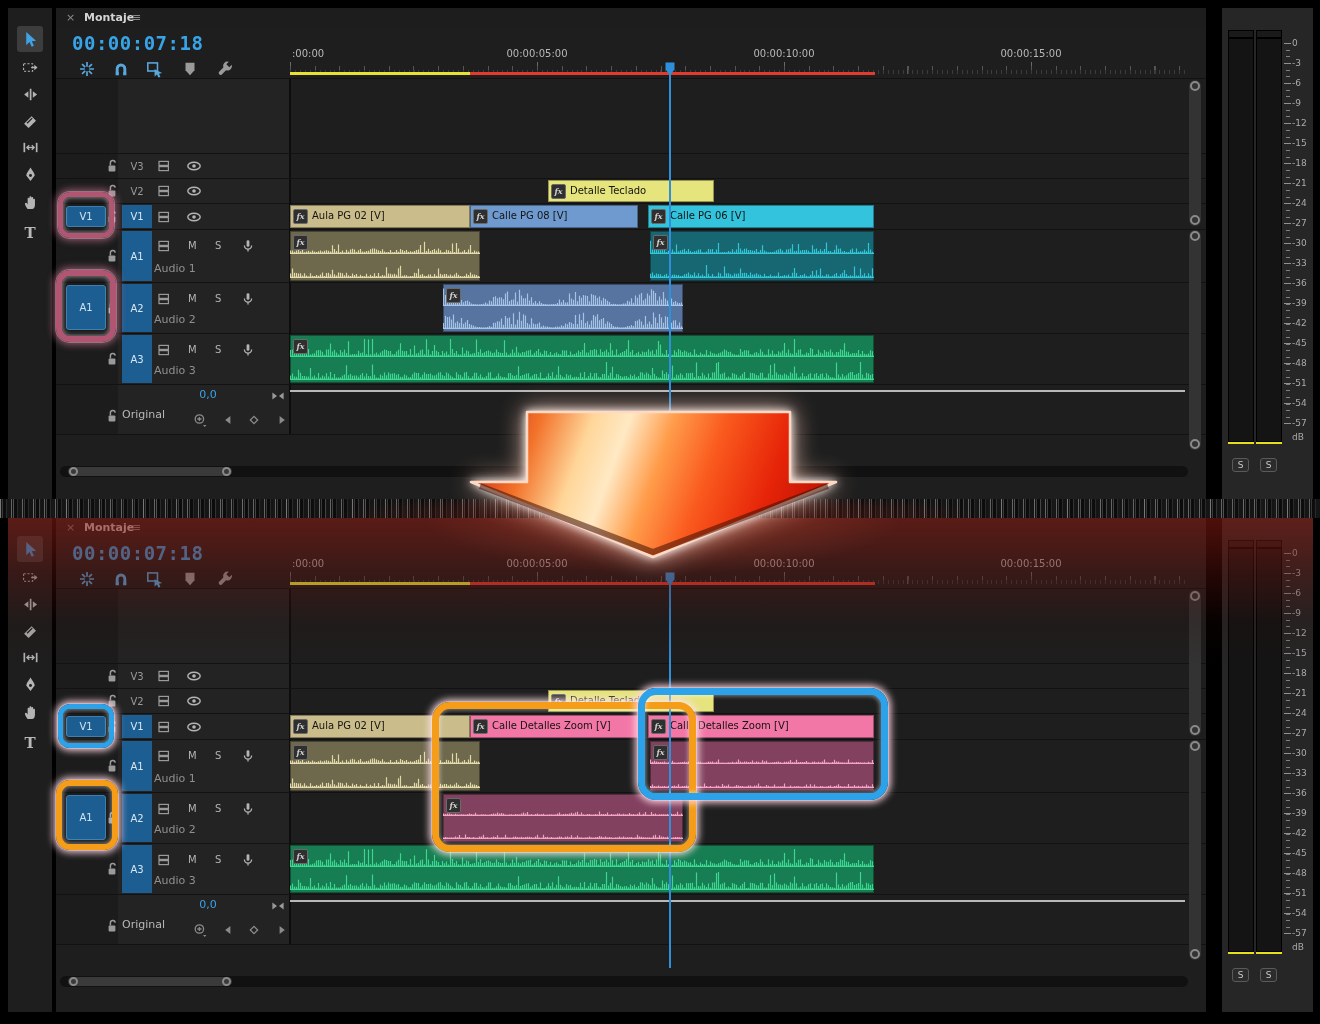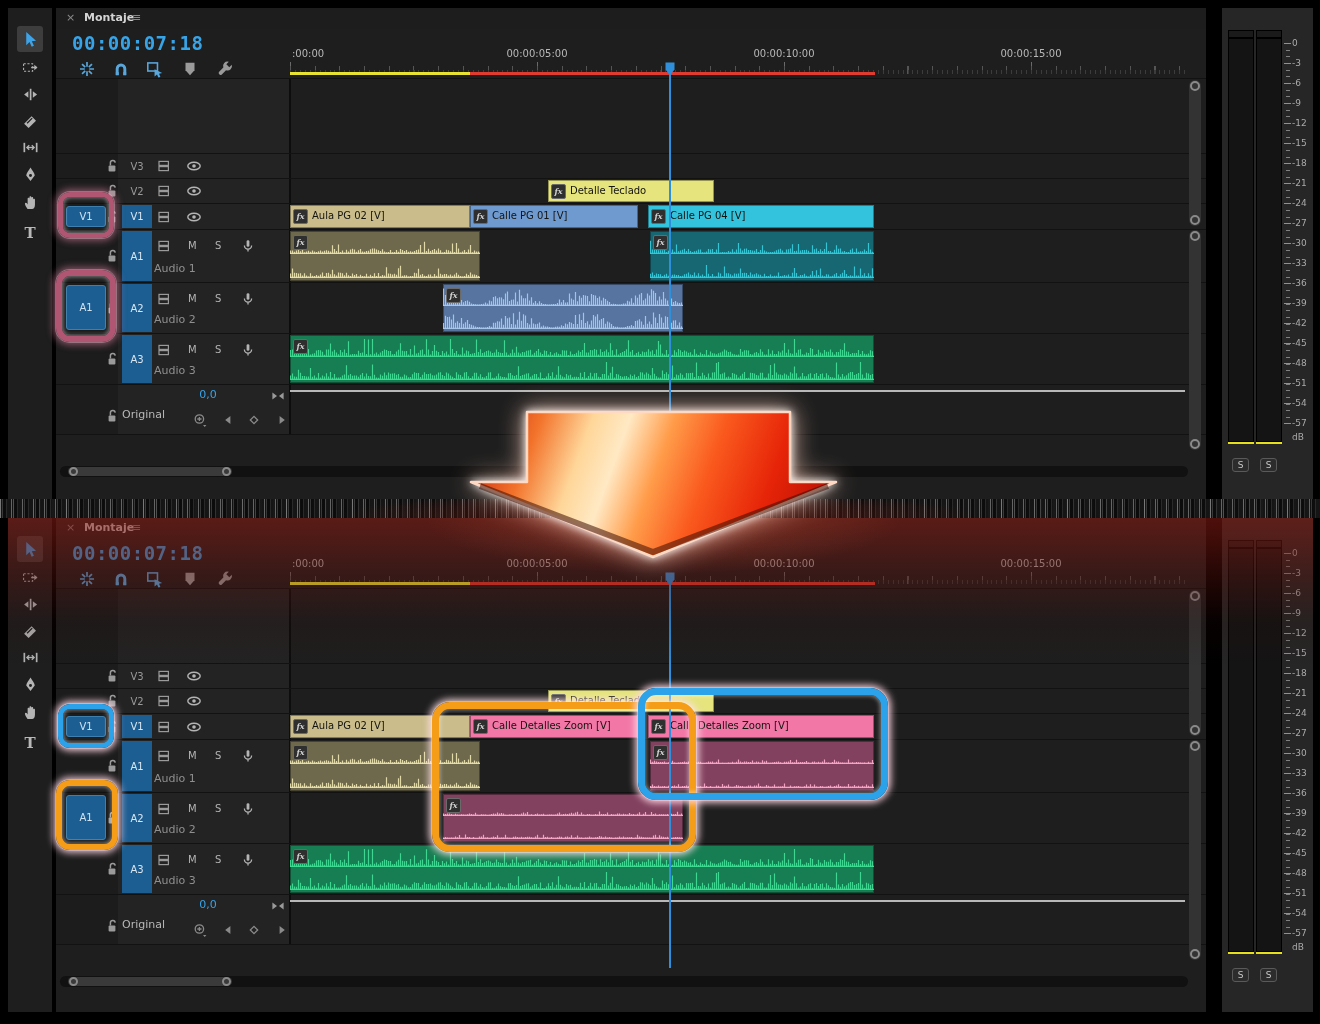--- a/index.html
+++ b/index.html
@@ -291,25 +291,25 @@
       <div class="abs" style="left: 492px; top: 172px; width: 166px; height: 22px; background: rgb(229, 228, 125); box-shadow: rgba(0, 0, 0, 0.35) 0px 0px 0px 1px inset; overflow: hidden; z-index: 2;">
         <div class="abs" style="left: 3px; top: 4px; width: 13px; height: 13px; background: rgb(47, 47, 47); border: 1px solid rgb(106, 106, 106); border-radius: 2px; color: rgb(208, 208, 208); font: italic bold 8px / 12px &quot;DejaVu Serif&quot;, serif; text-align: center; z-index: 3;">fx</div>
         <div class="abs" style="left: 22px; top: 5px; color: rgb(20, 20, 15); font-size: 10px; white-space: nowrap;">Detalle Teclado</div>
       </div>
       <div class="abs" style="left: 234px; top: 197px; width: 180px; height: 23px; background: rgb(202, 188, 139); box-shadow: rgba(0, 0, 0, 0.35) 0px 0px 0px 1px inset; overflow: hidden; z-index: 2;">
         <div class="abs" style="left: 3px; top: 4px; width: 13px; height: 13px; background: rgb(47, 47, 47); border: 1px solid rgb(106, 106, 106); border-radius: 2px; color: rgb(208, 208, 208); font: italic bold 8px / 12px &quot;DejaVu Serif&quot;, serif; text-align: center; z-index: 3;">fx</div>
         <div class="abs" style="left: 22px; top: 5px; color: rgb(20, 20, 15); font-size: 10px; white-space: nowrap;">Aula PG 02 [V]</div>
       </div>
       <div class="abs" style="left: 414px; top: 197px; width: 168px; height: 23px; background: rgb(111, 154, 208); box-shadow: rgba(0, 0, 0, 0.35) 0px 0px 0px 1px inset; overflow: hidden; z-index: 2;">
         <div class="abs" style="left: 3px; top: 4px; width: 13px; height: 13px; background: rgb(47, 47, 47); border: 1px solid rgb(106, 106, 106); border-radius: 2px; color: rgb(208, 208, 208); font: italic bold 8px / 12px &quot;DejaVu Serif&quot;, serif; text-align: center; z-index: 3;">fx</div>
-        <div class="abs" style="left: 22px; top: 5px; color: rgb(20, 20, 15); font-size: 10px; white-space: nowrap;">Calle PG 01 [V]</div>
+        <div class="abs" style="left: 22px; top: 5px; color: rgb(20, 20, 15); font-size: 10px; white-space: nowrap;">Calle PG 08 [V]</div>
       </div>
       <div class="abs" style="left: 592px; top: 197px; width: 226px; height: 23px; background: rgb(51, 195, 221); box-shadow: rgba(0, 0, 0, 0.35) 0px 0px 0px 1px inset; overflow: hidden; z-index: 2;">
         <div class="abs" style="left: 3px; top: 4px; width: 13px; height: 13px; background: rgb(47, 47, 47); border: 1px solid rgb(106, 106, 106); border-radius: 2px; color: rgb(208, 208, 208); font: italic bold 8px / 12px &quot;DejaVu Serif&quot;, serif; text-align: center; z-index: 3;">fx</div>
-        <div class="abs" style="left: 22px; top: 5px; color: rgb(20, 20, 15); font-size: 10px; white-space: nowrap;">Calle PG 04 [V]</div>
+        <div class="abs" style="left: 22px; top: 5px; color: rgb(20, 20, 15); font-size: 10px; white-space: nowrap;">Calle PG 06 [V]</div>
       </div>
       <div class="abs" style="left: 234px; top: 223px; width: 190px; height: 50px; background: rgb(110, 104, 76); box-shadow: rgba(0, 0, 0, 0.35) 0px 0px 0px 1px inset; overflow: hidden; z-index: 2;">
         <div class="abs" style="left: 3px; top: 4px; width: 13px; height: 13px; background: rgb(47, 47, 47); border: 1px solid rgb(106, 106, 106); border-radius: 2px; color: rgb(208, 208, 208); font: italic bold 8px / 12px &quot;DejaVu Serif&quot;, serif; text-align: center; z-index: 3;">fx</div>
         <div class="abs" style="left: 0px; top: 2px; width: 190px; height: 21px;">
           <svg width="190" height="21" style="position:absolute;left:0;top:0">
             <path d="M0.5,21 V17.5 M2.5,21 V17.5 M4.5,21 V18.8 M6.5,21 V17.5 M8.5,21 V15.6 M10.5,21 V18.3 M12.5,21 V15.8 M14.5,21 V19.3 M16.5,21 V18.4 M18.5,21 V17.7 M20.5,21 V18.8 M22.5,21 V17.4 M24.5,21 V18.4 M26.5,21 V18.9 M28.5,21 V18.2 M30.5,21 V17.6 M32.5,21 V18.6 M34.5,21 V17.8 M36.5,21 V17.2 M38.5,21 V17.7 M40.5,21 V18.4 M42.5,21 V12.3 M44.5,21 V16.1 M46.5,21 V18.1 M48.5,21 V11.4 M50.5,21 V19.1 M52.5,21 V17.5 M54.5,21 V19.4 M56.5,21 V16.7 M58.5,21 V18.6 M60.5,21 V16.4 M62.5,21 V15.7 M64.5,21 V16.4 M66.5,21 V18.7 M68.5,21 V17.3 M70.5,21 V16.1 M72.5,21 V18.6 M74.5,21 V18.7 M76.5,21 V18.1 M78.5,21 V17.7 M80.5,21 V16.2 M82.5,21 V15.6 M84.5,21 V15.5 M86.5,21 V16.4 M88.5,21 V17.2 M90.5,21 V17.9 M92.5,21 V16.2 M94.5,21 V18.6 M96.5,21 V19.2 M98.5,21 V19.0 M100.5,21 V17.1 M102.5,21 V19.2 M104.5,21 V19.1 M106.5,21 V16.9 M108.5,21 V18.7 M110.5,21 V15.9 M112.5,21 V17.0 M114.5,21 V18.0 M116.5,21 V17.0 M118.5,21 V18.8 M120.5,21 V18.2 M122.5,21 V18.8 M124.5,21 V18.1 M126.5,21 V17.1 M128.5,21 V16.4 M130.5,21 V12.0 M132.5,21 V19.2 M134.5,21 V8.8 M136.5,21 V18.1 M138.5,21 V15.7 M140.5,21 V18.0 M142.5,21 V16.9 M144.5,21 V16.0 M146.5,21 V17.6 M148.5,21 V15.6 M150.5,21 V17.3 M152.5,21 V19.5 M154.5,21 V19.1 M156.5,21 V16.7 M158.5,21 V17.3 M160.5,21 V18.3 M162.5,21 V10.5 M164.5,21 V19.1 M166.5,21 V9.9 M168.5,21 V15.6 M170.5,21 V19.4 M172.5,21 V18.4 M174.5,21 V17.0 M176.5,21 V19.1 M178.5,21 V16.5 M180.5,21 V12.0 M182.5,21 V19.2 M184.5,21 V17.5 M186.5,21 V18.5 M188.5,21 V18.4 " stroke="#e8dfae" stroke-width="1.2" fill="none" opacity="0.95"></path>
             <rect x="0" y="19.7" width="190" height="1.3" fill="#e8dfae" opacity="0.95"></rect>
           </svg>
         </div>
         <div class="abs" style="left: 0px; top: 26px; width: 190px; height: 21px;">

